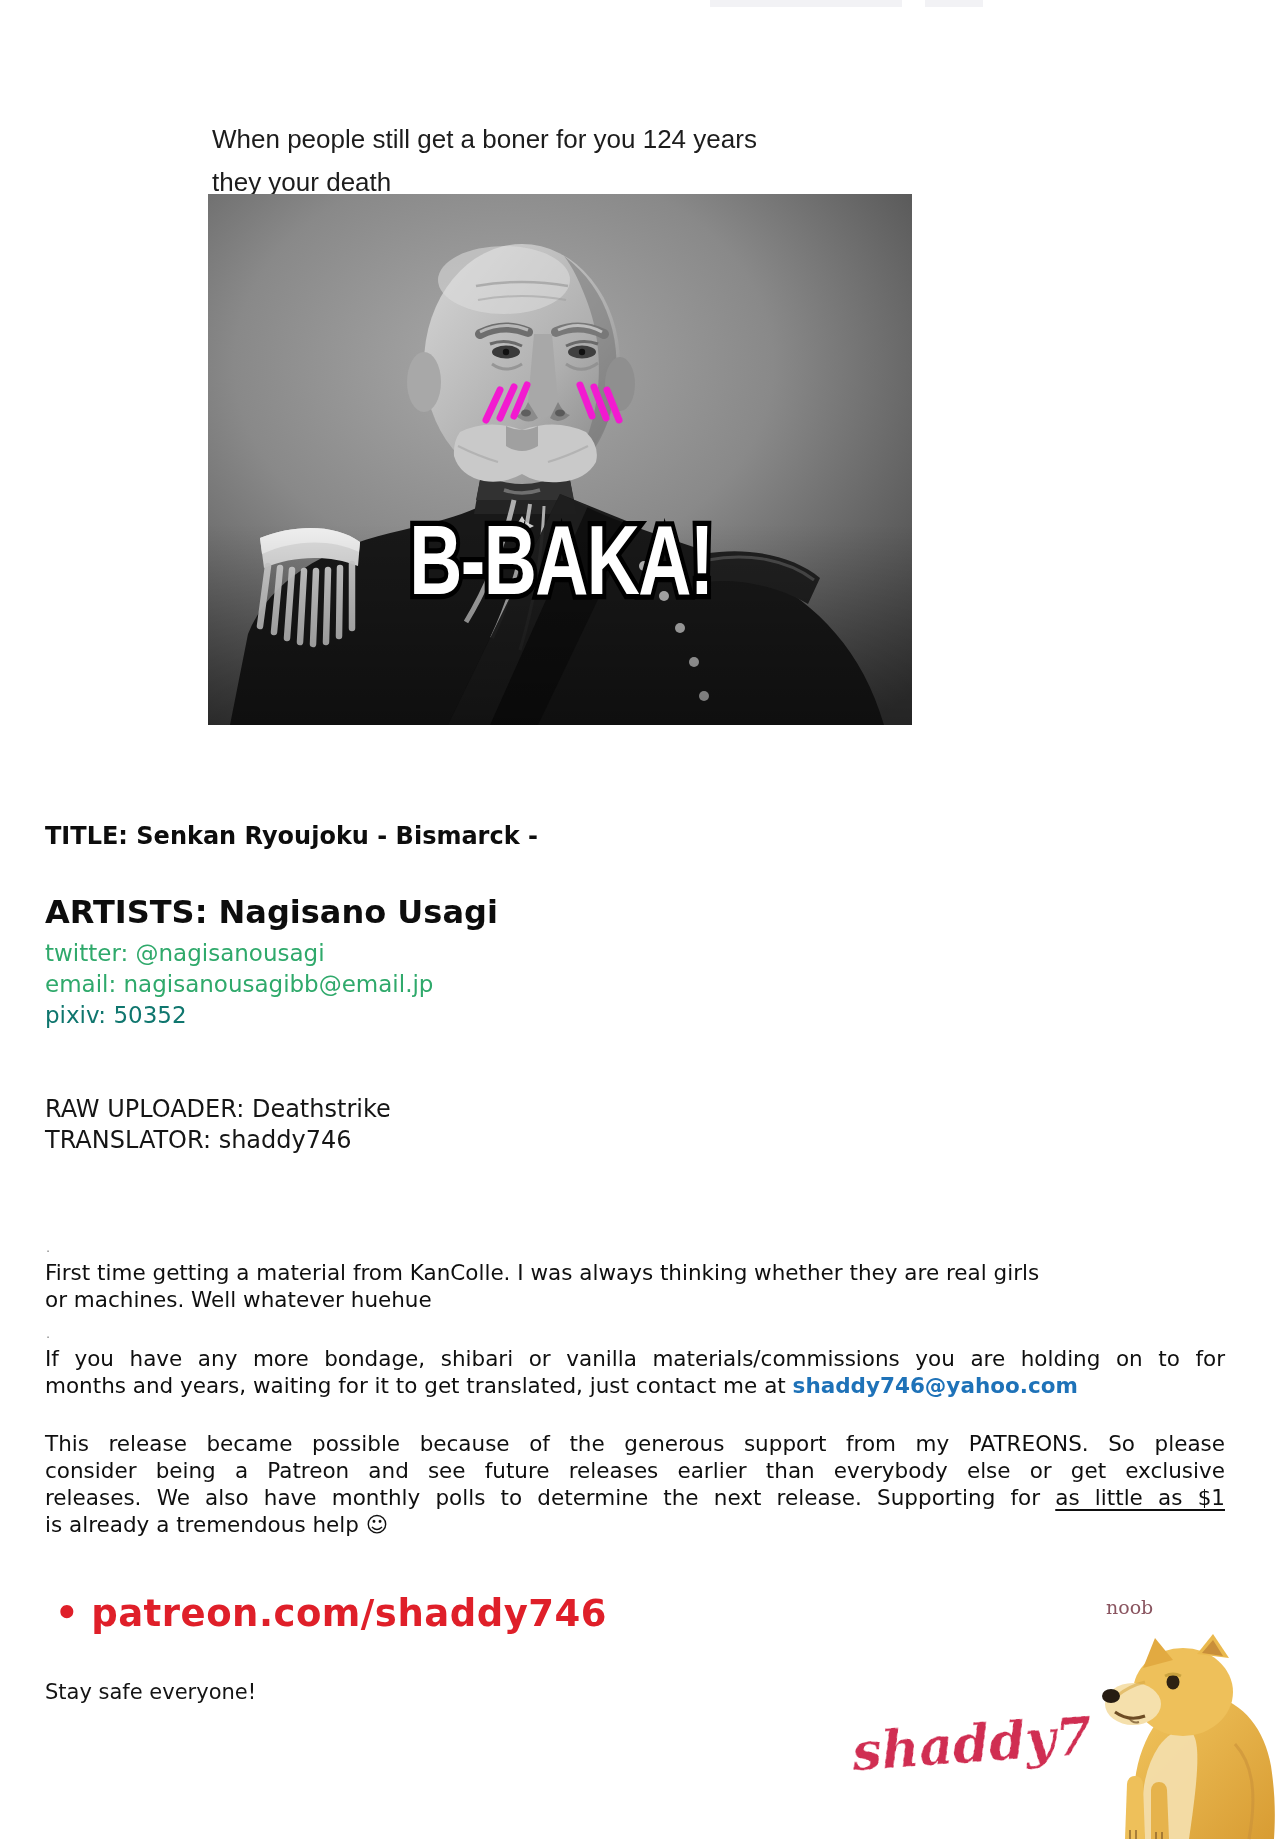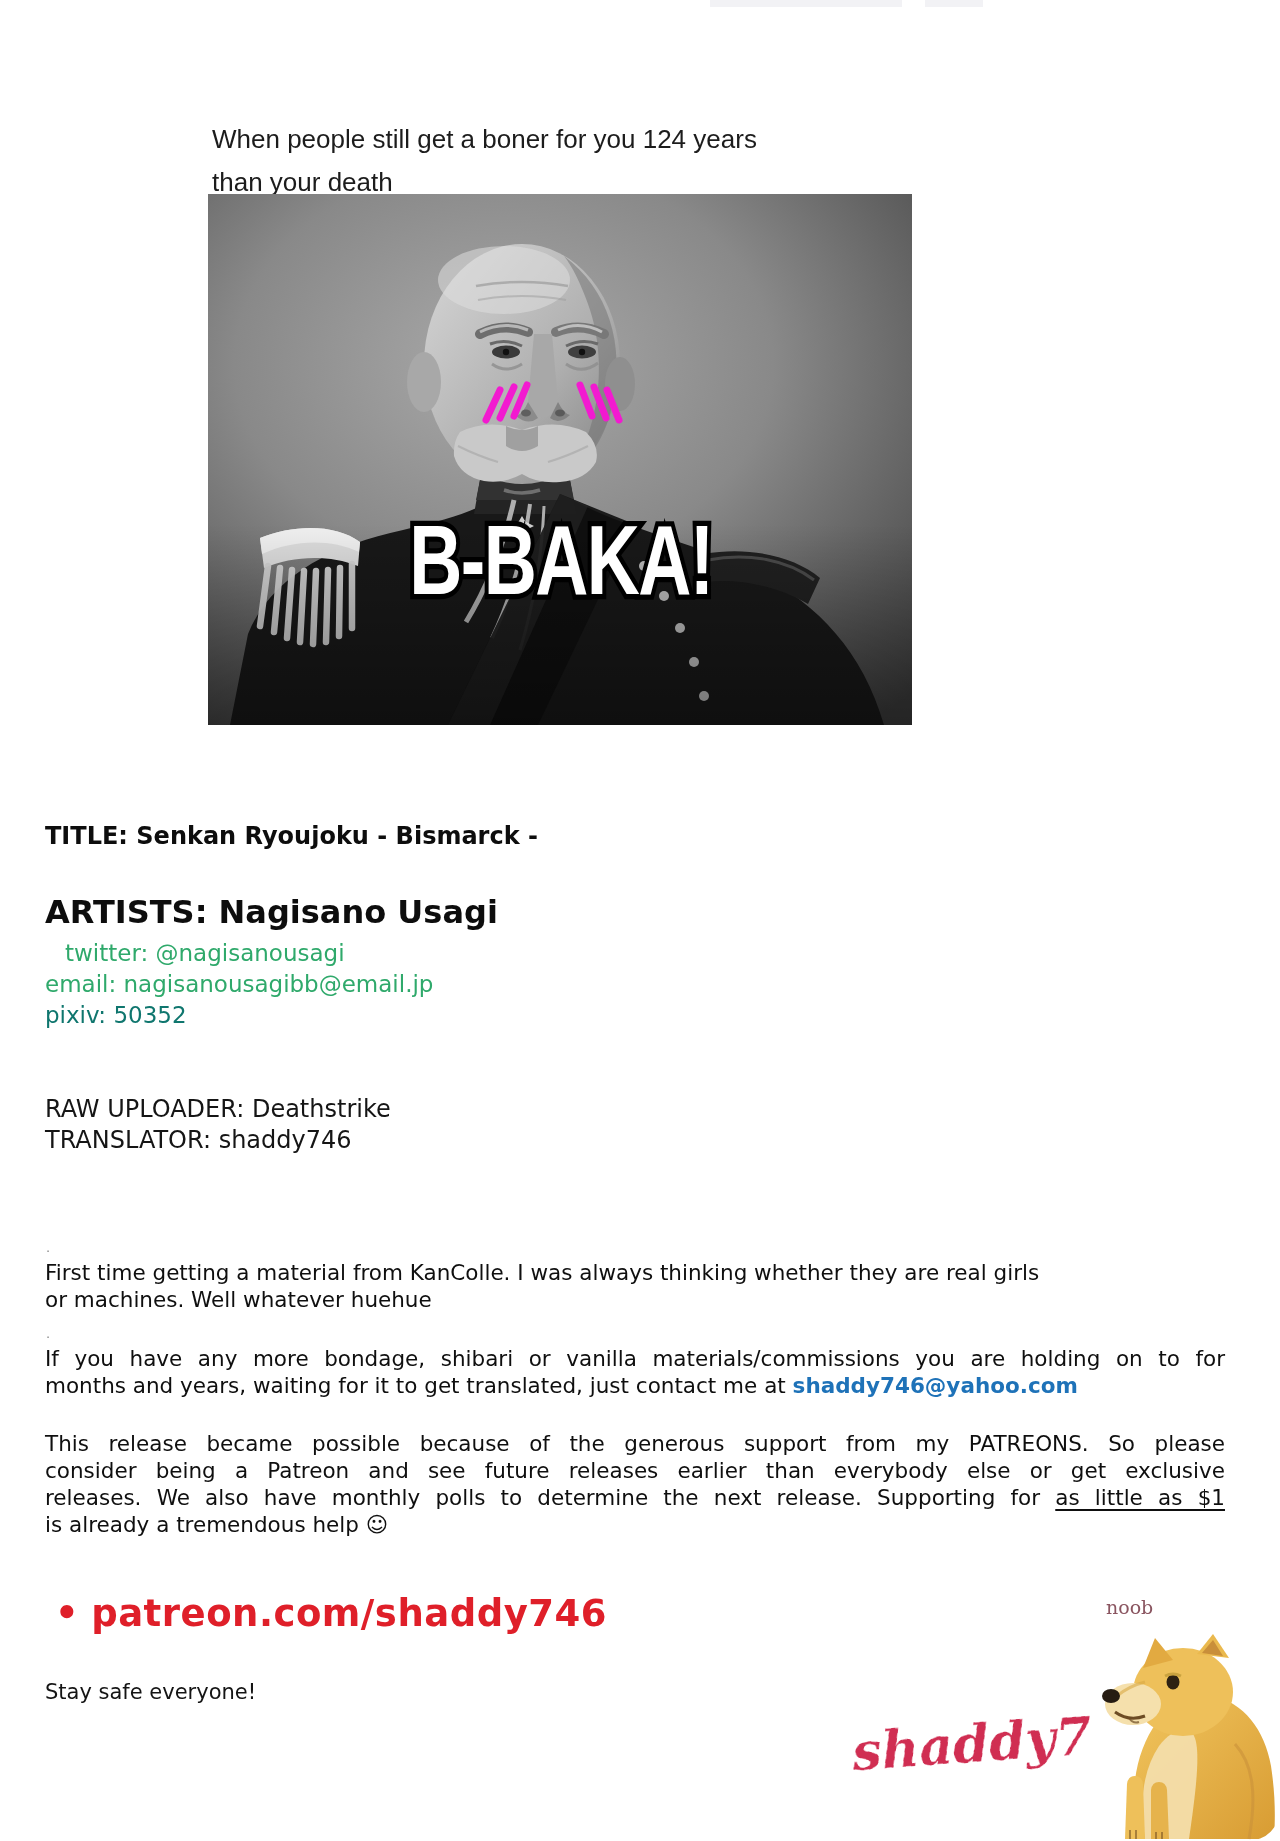--- a/index.html
+++ b/index.html
@@ -1,17 +1,17 @@
 <!DOCTYPE html>
 <html><head>
 <meta charset="utf-8">
 <style>
   html,body{margin:0;padding:0;background:#ffffff;}
   .page{position:relative;width:1280px;height:1841px;background:#ffffff;overflow:hidden;
-        font-family:"DejaVu Sans",sans-serif;color:#111;border-radius:32px;}
+        font-family:"DejaVu Sans",sans-serif;color:#111;}
   .abs{position:absolute;}
   .smudge{position:absolute;top:0;height:7px;background:#f2f2f5;}
   .caption{left:212px;top:118px;font-family:"Liberation Sans",sans-serif;
            font-size:26px;line-height:43px;color:#1c1c1c;}
   .meme{left:208px;top:194px;width:704px;height:531px;}
   .title-line{left:45px;top:822px;font-size:24px;font-weight:bold;color:#0d0d0d;}
   .artists{left:45px;top:893px;}
   .artists .head{font-size:32px;font-weight:bold;color:#0d0d0d;margin-bottom:7px;}
   .artists .link{font-size:23px;line-height:31px;}
   .staff{left:45px;top:1094px;font-size:24px;line-height:31px;color:#151515;}
@@ -30,21 +30,21 @@
 </head>
 <body>
 
 <div class="page">
 
   <div class="smudge" style="left:710px;width:192px;"></div>
   <div class="smudge" style="left:925px;width:58px;"></div>
 
   <div class="abs caption">
     <div>When people still get a boner for you 124 years</div>
-    <div>than your death</div>
+    <div>they your death</div>
   </div>
 
   <div class="abs meme">
     <svg viewBox="0 0 704 531" width="704" height="531">
       <defs>
         <radialGradient id="bgG" cx="42%" cy="32%" r="85%">
           <stop offset="0%" stop-color="#a9a9a9"></stop>
           <stop offset="45%" stop-color="#898989"></stop>
           <stop offset="100%" stop-color="#3b3b3b"></stop>
         </radialGradient>
@@ -144,21 +144,21 @@
       <g transform="translate(353,400) scale(0.8,1.06)">
         <text x="0" y="0" text-anchor="middle" font-family="Liberation Sans, DejaVu Sans, sans-serif" font-weight="bold" font-size="92" letter-spacing="-2" fill="#ffffff" stroke="#000000" stroke-width="10" style="paint-order:stroke">B-BAKA!</text>
       </g>
     </svg>
   </div>
 
   <div class="abs title-line">TITLE: Senkan Ryoujoku - Bismarck -</div>
 
   <div class="abs artists">
     <div class="head">ARTISTS: Nagisano Usagi</div>
-    <div class="link" style="color: rgb(47, 169, 107); margin-left: 20px;">twitter: @nagisanousagi</div>
+    <div class="link" style="color: rgb(47, 169, 107);">twitter: @nagisanousagi</div>
     <div class="link" style="color: rgb(47, 169, 107);">email: nagisanousagibb@email.jp</div>
     <div class="link" style="color: #0f766e;">pixiv: 50352</div>
   </div>
 
   <div class="abs staff">
     <div>RAW UPLOADER: Deathstrike</div>
     <div>TRANSLATOR: shaddy746</div>
   </div>
 
   <div class="abs dot" style="top:1240px;">.</div>

